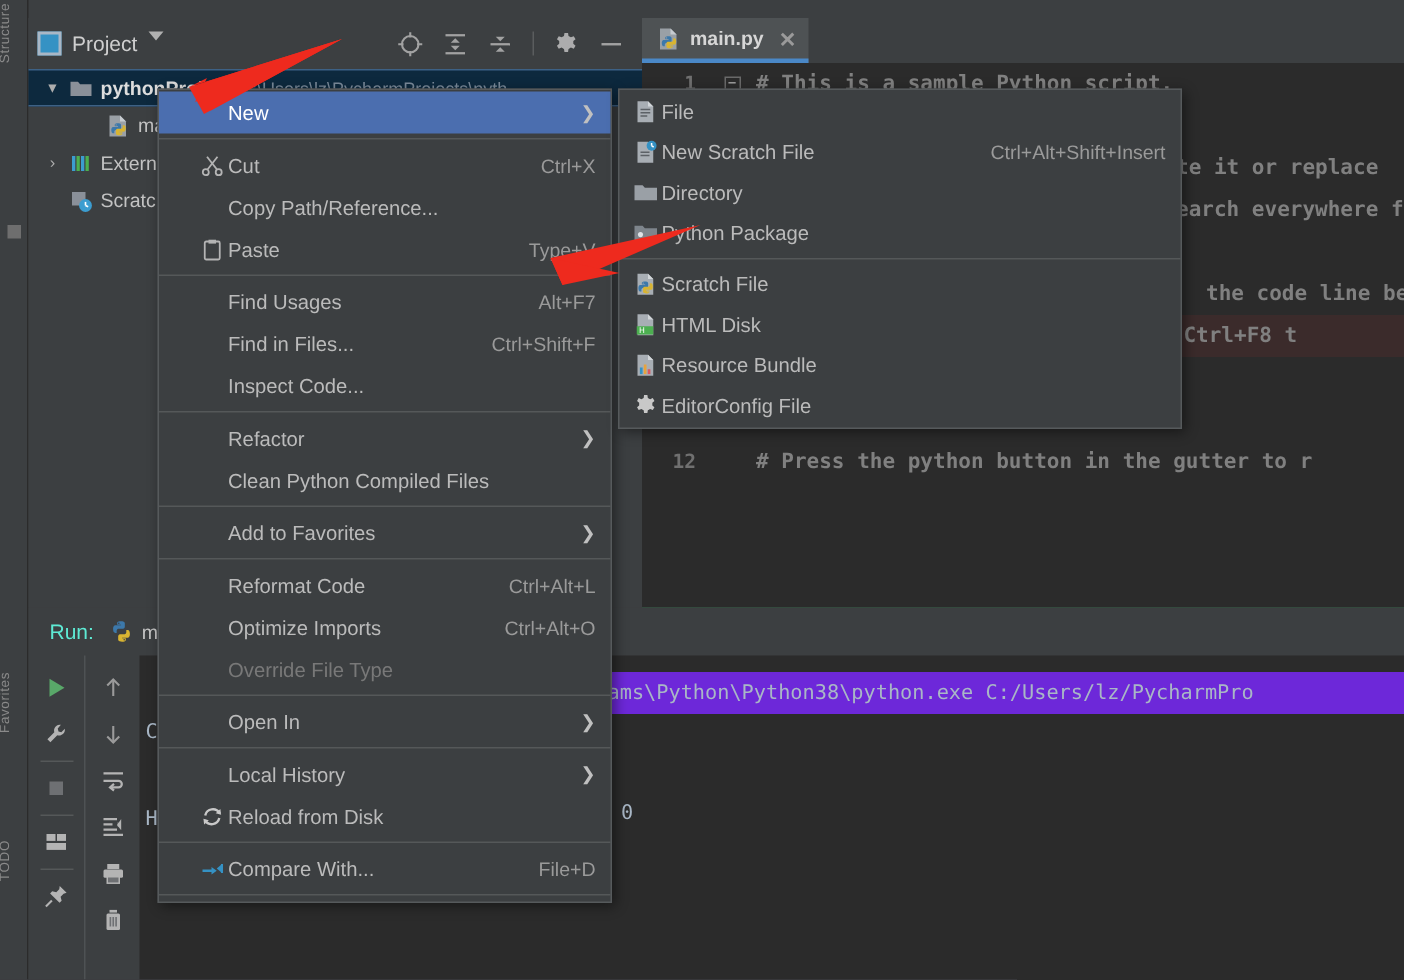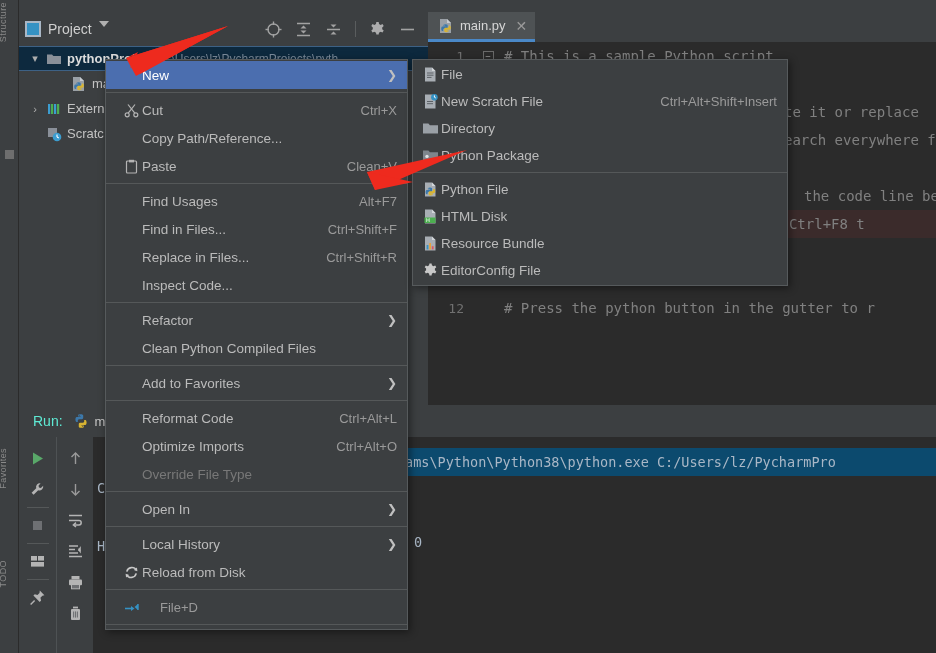--- a/index.html
+++ b/index.html
@@ -63,21 +63,21 @@
   .tree-row.selected { background: #0d293e; border-top:1px solid #3d6185; border-bottom:1px solid #3d6185; }
   .arrow { width: 12px; text-align: center; color: #aeaeae; font-size: 11px; }
   .tree-label { color: #c3c3c3; }
   .tree-label.bold { font-weight: bold; color: #ddd; }
   .tree-path { color: #7a8a9a; font-size: 12px; }
   .ico16 { width: 16px; height: 16px; flex: none; }
 
   
   #editor-area {
     position: absolute; left: 428px; top: 12px; right: 0; top: 12px;
-    width: 508px; height: 393px; background: #22c55e;
+    width: 508px; height: 393px; background: #22c55e; font-weight: bold;
   }
   #tab-bar { height: 30px; background: #3c3f41; display: flex; align-items: flex-end; }
   #tab-main {
     height: 30px; display: flex; align-items: center; gap: 6px;
     padding: 0 8px 0 10px; background: #4e5254; border-bottom: 3px solid #4a88c7;
   }
   #tab-label { color: #d6d6d6; font-size: 13px; }
   .tab-close { color: #9a9a9a; font-size: 14px; padding-left: 4px; }
 
   #code-wrap { position: relative; height: 363px; background: #2b2b2b; overflow: hidden; }
@@ -120,21 +120,21 @@
   
   #context-menu {
     position: absolute; left: 105px; top: 59px; width: 303px;
     background: #3c3f41; border: 1px solid #565a5c;
     box-shadow: 2px 2px 8px rgba(0,0,0,.45);
     padding: 1px 0;
     z-index: 50;
   }
   .menu-item {
     height: 28px; display: flex; align-items: center; position: relative;
-    padding-left: 14px; padding-right: 10px; font-size: 13.5px; color: #bbbbbb;
+    padding-left: 24px; padding-right: 10px; font-size: 13.5px; color: #bbbbbb;
   }
   .menu-item.highlight { background: #4b6eaf; color: #ffffff; }
   .menu-item.disabled { color: #787878; }
   .menu-ico { width: 22px; display: flex; align-items: center; justify-content: center; flex: none; }
   .menu-text { flex: 1; white-space: nowrap; }
   .menu-shortcut { color: #9a9a9a; font-size: 13px; padding-left: 18px; white-space: nowrap; }
   .submenu-arrow { color: #c0c0c0; font-size: 12px; padding-left: 10px; }
   .menu-sep { height: 1px; background: #555859; margin: 3px 0; }
 
   
@@ -433,21 +433,21 @@
 
     <div id="console">
       <div class="console-line">C</div>
       <div class="console-line">H</div>
       <div class="console-gap"></div>
       <div class="console-line">P</div>
     </div>
   </div>
 </div>
 
-<div style="position:absolute;left:405px;top:448px;width:531px;height:28px;line-height:28px;background:#0c4a6e;color:#a9b7c6;font-family:'DejaVu Sans Mono',monospace;font-size:13.5px;white-space:pre;overflow:hidden;z-index:5;">ams\Python\Python38\python.exe C:/Users/lz/PycharmPro</div>
+<div style="position:absolute;left:405px;top:448px;width:531px;height:28px;line-height:28px;background:#6d28d9;color:#a9b7c6;font-family:'DejaVu Sans Mono',monospace;font-size:13.5px;white-space:pre;overflow:hidden;z-index:5;">ams\Python\Python38\python.exe C:/Users/lz/PycharmPro</div>
 <div style="position:absolute;left:414px;top:528px;width:120px;height:28px;line-height:28px;background:#2b2b2b;color:#a9b7c6;font-family:'DejaVu Sans Mono',monospace;font-size:13.5px;white-space:pre;z-index:5;">0</div>
 
 <div id="context-menu">
   <div class="menu-item highlight">
     <span class="menu-ico"></span>
     <span class="menu-text">New</span>
     <span class="submenu-arrow">❯</span>
   </div>
   <div class="menu-sep"></div>
 
@@ -471,38 +471,33 @@
   </div>
 
   <div class="menu-item">
     <span class="menu-ico">
       <svg width="15" height="15" viewBox="0 0 15 15">
           <rect x="2.5" y="2" width="10" height="12" rx="1" fill="none" stroke="#b4b4b4" stroke-width="1.2"></rect>
           <rect x="5" y="0.8" width="5" height="2.6" fill="#b4b4b4"></rect>
         </svg>
     </span>
     <span class="menu-text">Paste</span>
-    <span class="menu-shortcut">Clean+V</span>
+    <span class="menu-shortcut">Type+V</span>
   </div>
   <div class="menu-sep"></div>
 
   <div class="menu-item">
     <span class="menu-ico"></span>
     <span class="menu-text">Find Usages</span>
     <span class="menu-shortcut">Alt+F7</span>
   </div>
   <div class="menu-item">
     <span class="menu-ico"></span>
     <span class="menu-text">Find in Files...</span>
     <span class="menu-shortcut">Ctrl+Shift+F</span>
-  </div>
-  <div class="menu-item">
-    <span class="menu-ico"></span>
-    <span class="menu-text">Replace in Files...</span>
-    <span class="menu-shortcut">Ctrl+Shift+R</span>
   </div>
   <div class="menu-item">
     <span class="menu-ico"></span>
     <span class="menu-text">Inspect Code...</span>
   </div>
   <div class="menu-sep"></div>
 
   <div class="menu-item">
     <span class="menu-ico"></span>
     <span class="menu-text">Refactor</span>
@@ -564,20 +559,21 @@
 
   <div class="menu-item">
     <span class="menu-ico">
       <svg width="15" height="15" viewBox="0 0 15 15">
           <line x1="1" y1="8.5" x2="7.5" y2="8.5" stroke="#3592c4" stroke-width="1.6"></line>
           <polygon points="7,6 10.5,8.5 7,11" fill="#3592c4"></polygon>
           <polygon points="14,4 10.5,7 14,10" fill="#3592c4"></polygon>
           <line x1="14" y1="4" x2="14" y2="10" stroke="#3592c4" stroke-width="1.4"></line>
         </svg>
     </span>
+    <span class="menu-text">Compare With...</span>
     <span class="menu-shortcut">File+D</span>
   </div>
   <div class="menu-sep"></div>
 
 </div>
 
 <div id="submenu">
   <div class="menu-item">
     <span class="menu-ico">
       <svg width="17" height="17" viewBox="0 0 17 17">
@@ -625,21 +621,21 @@
   <div class="menu-sep"></div>
   <div class="menu-item">
     <span class="menu-ico">
       <svg width="17" height="17" viewBox="0 0 17 17">
           <path d="M3 1.5h7l3.5 3.5v10.5H3z" fill="#a8aeb4"></path>
           <path d="M10 1.5L13.5 5H10z" fill="#d2d6d9"></path>
           <path d="M8 6.6c-2.2 0-2.1 1-2.1 1v1h2.2v.4H5s-1.4-.2-1.4 2.1 1.2 2.2 1.2 2.2h.8v-1.1s0-1.2 1.2-1.2h2.2s1.1.05 1.1-1.1V7.8S10.3 6.6 8 6.6zM6.8 7.3a.42.42 0 1 1 0 .84.42.42 0 0 1 0-.84z" fill="#3c78aa"></path>
           <path d="M8.8 14.6c2.2 0 2.1-1 2.1-1v-1H8.7v-.4h3.1s1.4.2 1.4-2.1-1.2-2.2-1.2-2.2h-.8v1.1s0 1.2-1.2 1.2H7.8s-1.1-.05-1.1 1.1v2s-.17 1.3 2.1 1.3zm1.2-.7a.42.42 0 1 1 0-.84.42.42 0 0 1 0 .84z" fill="#d8b432"></path>
         </svg>
     </span>
-    <span class="menu-text">Python File</span>
+    <span class="menu-text">Scratch File</span>
   </div>
   <div class="menu-item">
     <span class="menu-ico">
       <svg width="17" height="17" viewBox="0 0 17 17">
           <path d="M3 1.5h7l3.5 3.5v10.5H3z" fill="#a8aeb4"></path>
           <path d="M10 1.5L13.5 5H10z" fill="#d2d6d9"></path>
           <rect x="2.5" y="9.5" width="11" height="5.5" fill="#4caf50"></rect>
           <text x="4" y="13.9" font-family="DejaVu Sans, sans-serif" font-size="5.2" fill="#ffffff">H</text>
         </svg>
     </span>

